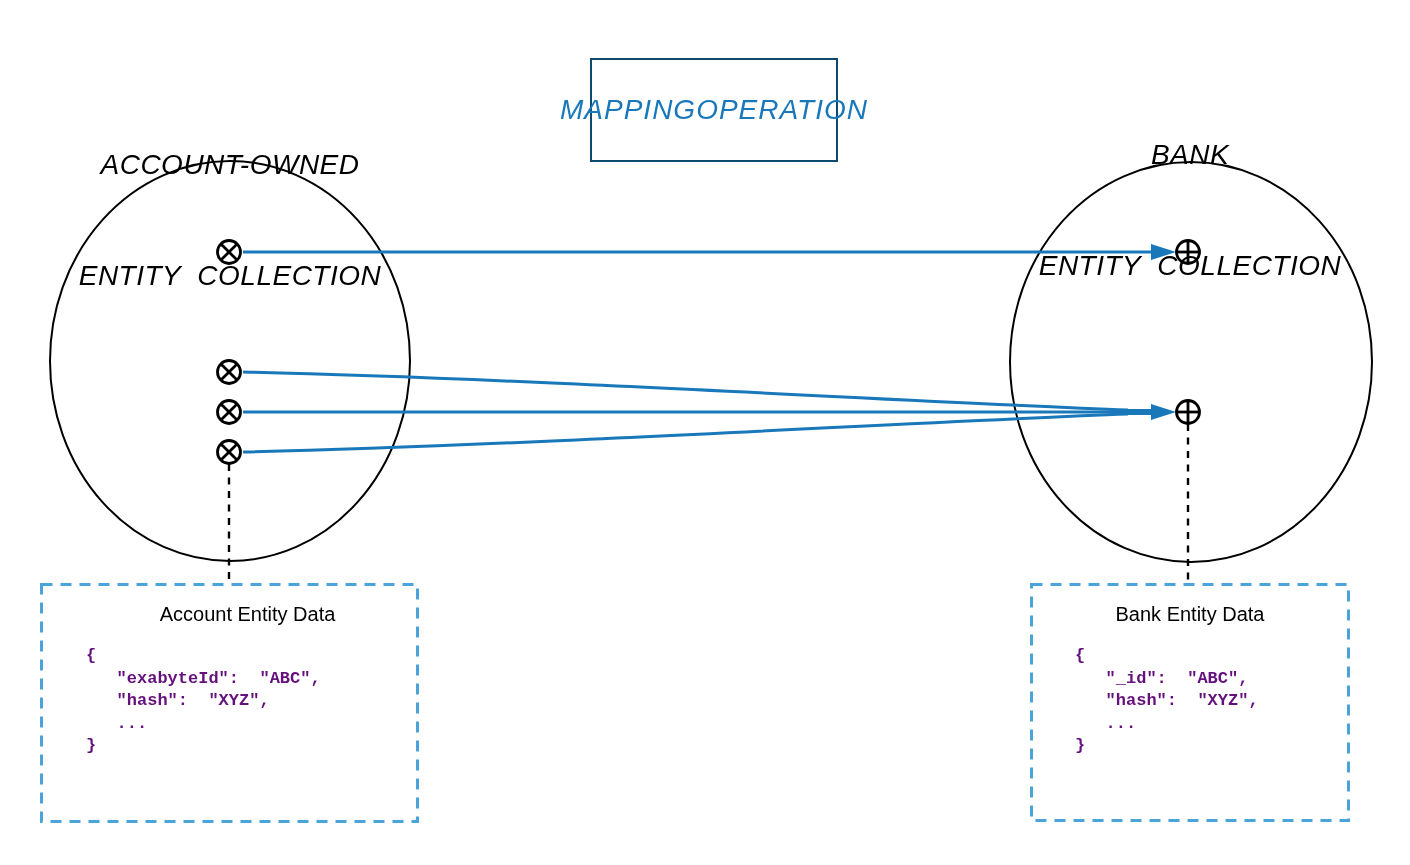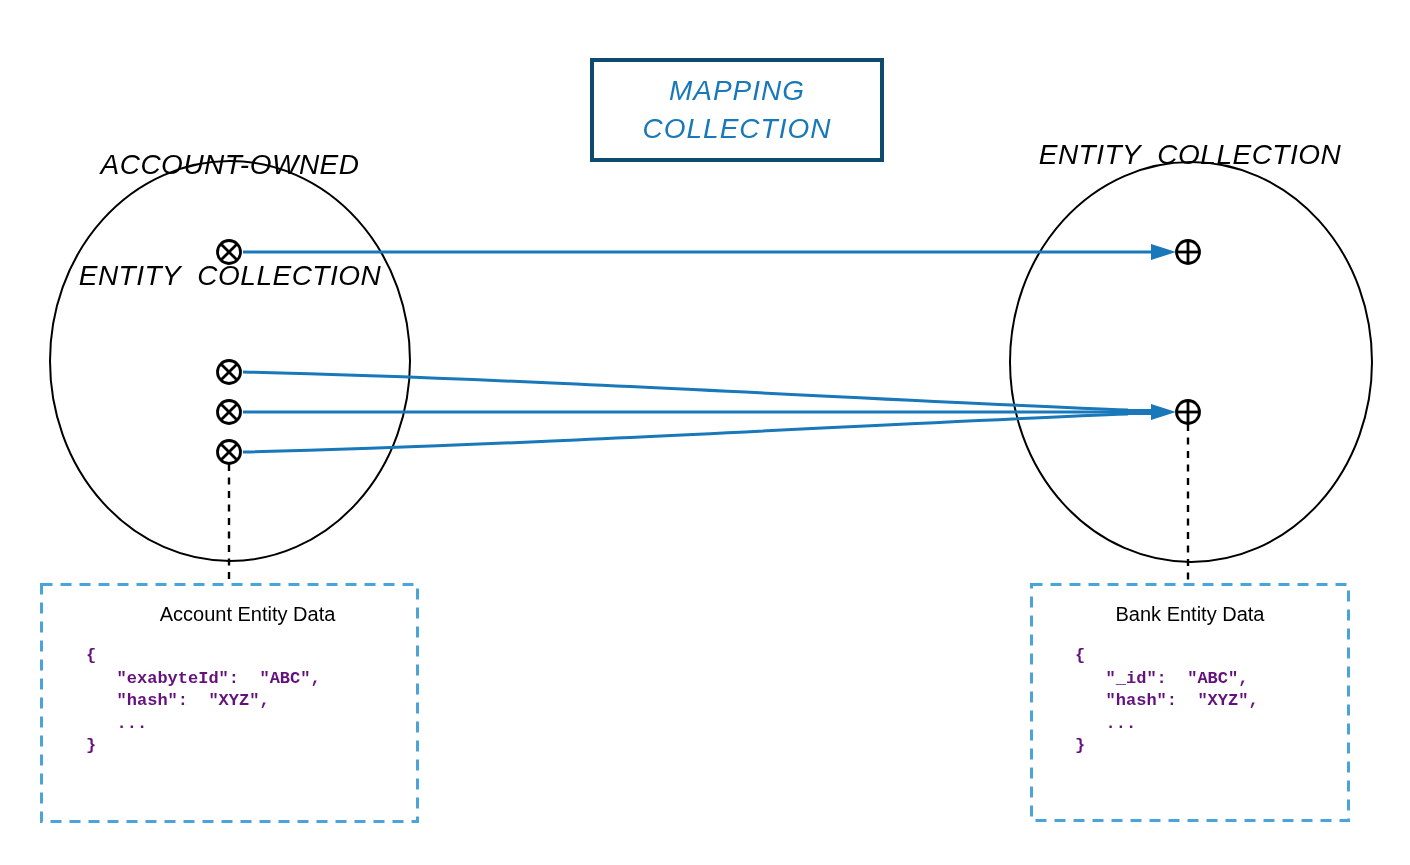--- a/index.html
+++ b/index.html
@@ -21,24 +21,24 @@
     letter-spacing:0.5px;
     white-space:pre;
     font-style:italic;
   }
   .title-left{left:30px;top:72px;width:400px;}
   .title-right{left:990px;top:62px;width:400px;}
 
   .mapping-box{
     position:absolute;
     left:590px;top:58px;
-    width:294px;height:104px;
+    width:248px;height:104px;
     box-sizing:border-box;
-    border:4px solid #0c4a6e;
-    display:flex;flex-direction:column;
+    border:2px solid #0c4a6e;
+    display:flex;
     align-items:center;justify-content:center;
     color:#1878ba;
     font-size:28px;
     font-style:italic;
     line-height:38px;
     letter-spacing:1px;
     background:#fff;
   }
 
   .data-box{position:absolute;}
@@ -120,24 +120,25 @@
     </g>
   </svg>
 
   <div class="collection-title title-left">
     <div>ACCOUNT-OWNED</div>
     <div>ENTITY  COLLECTION</div>
   </div>
 
   <div class="mapping-box">
     <div>MAPPING</div>
-    <div>COLLECTION</div>
+    <div>OPERATION</div>
   </div>
 
   <div class="collection-title title-right">
+    <div>BANK</div>
     <div>ENTITY  COLLECTION</div>
   </div>
 
   <div class="data-box data-box-left">
     <div class="box-title">Account Entity Data</div>
     <pre class="code">{
    "exabyteId":  "ABC",
    "hash":  "XYZ",
    ...
 }</pre>

